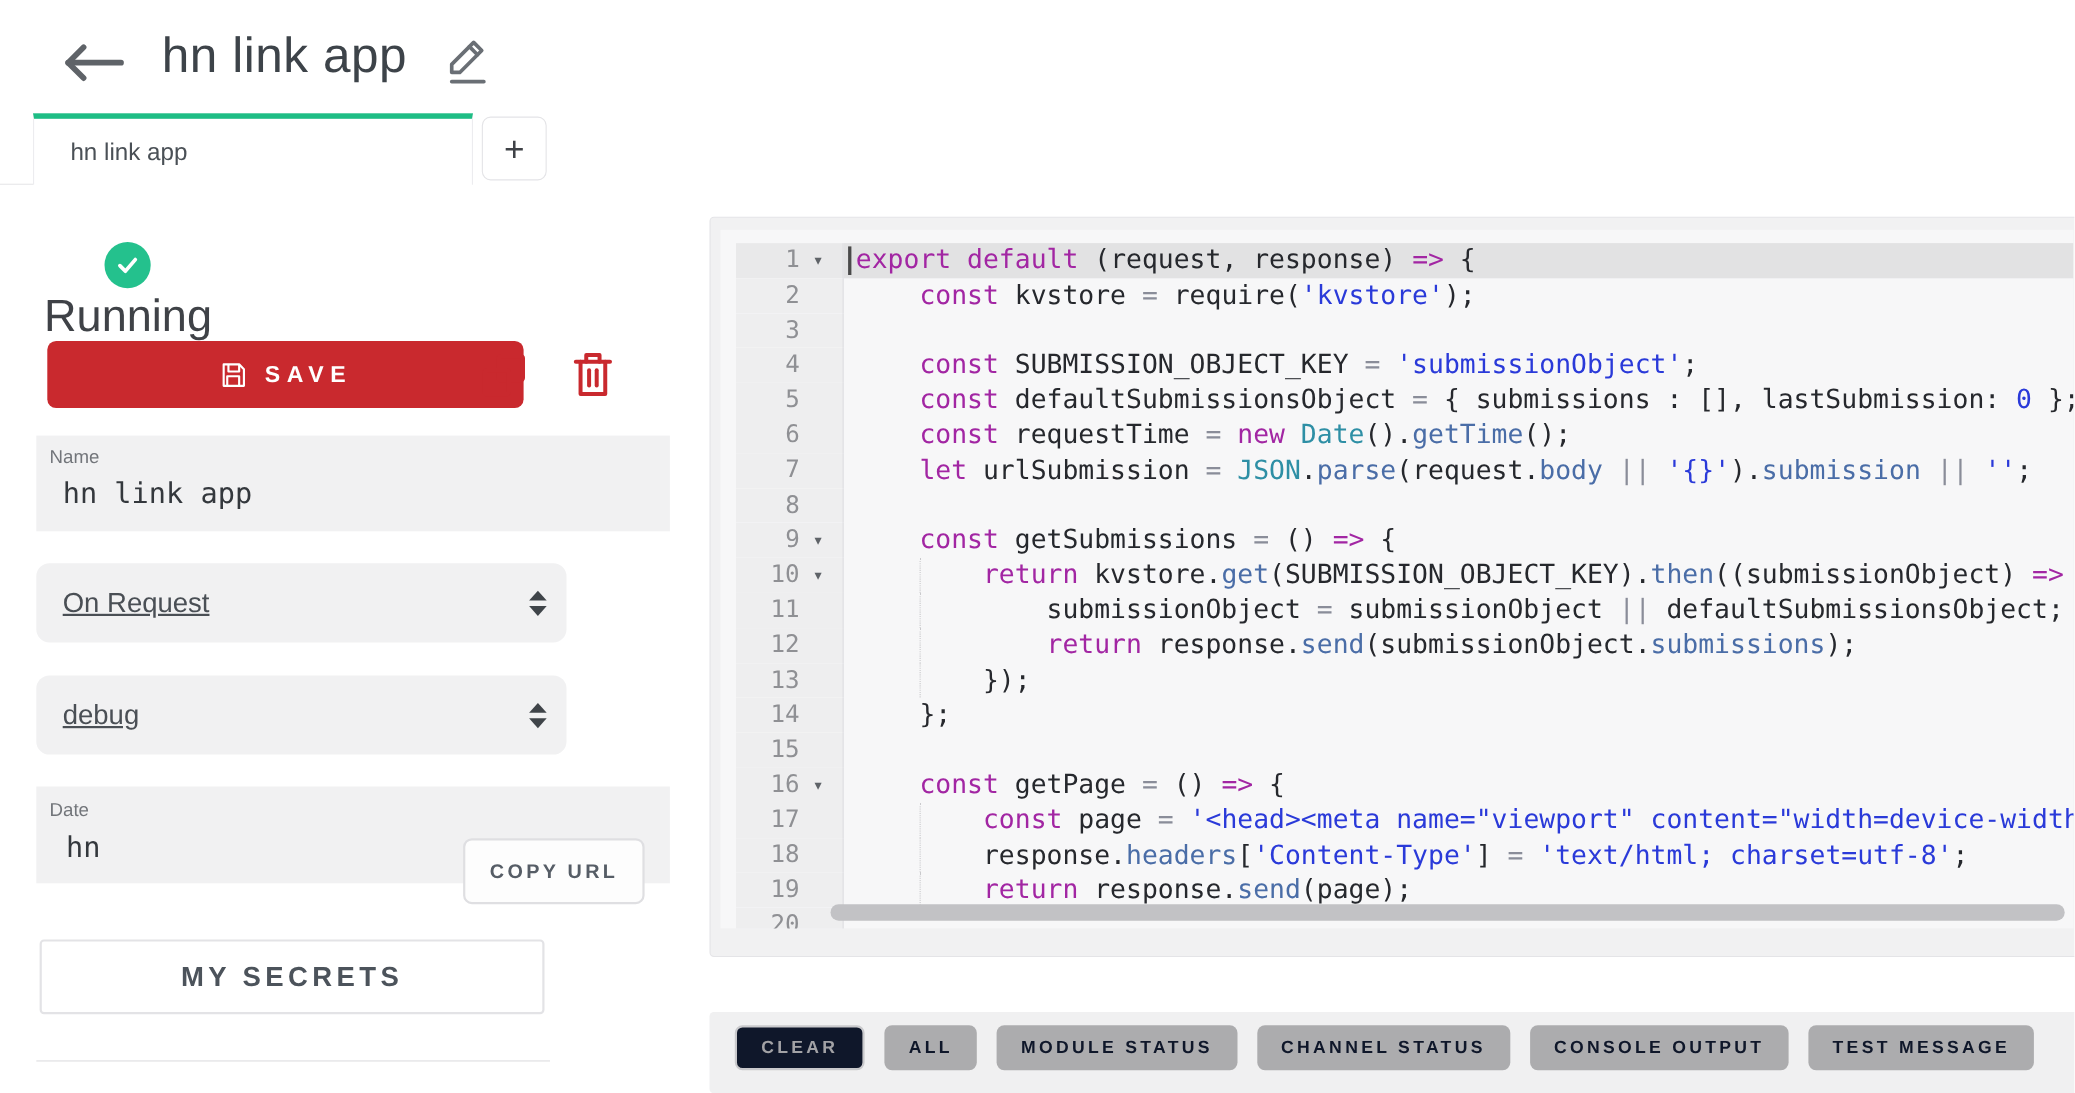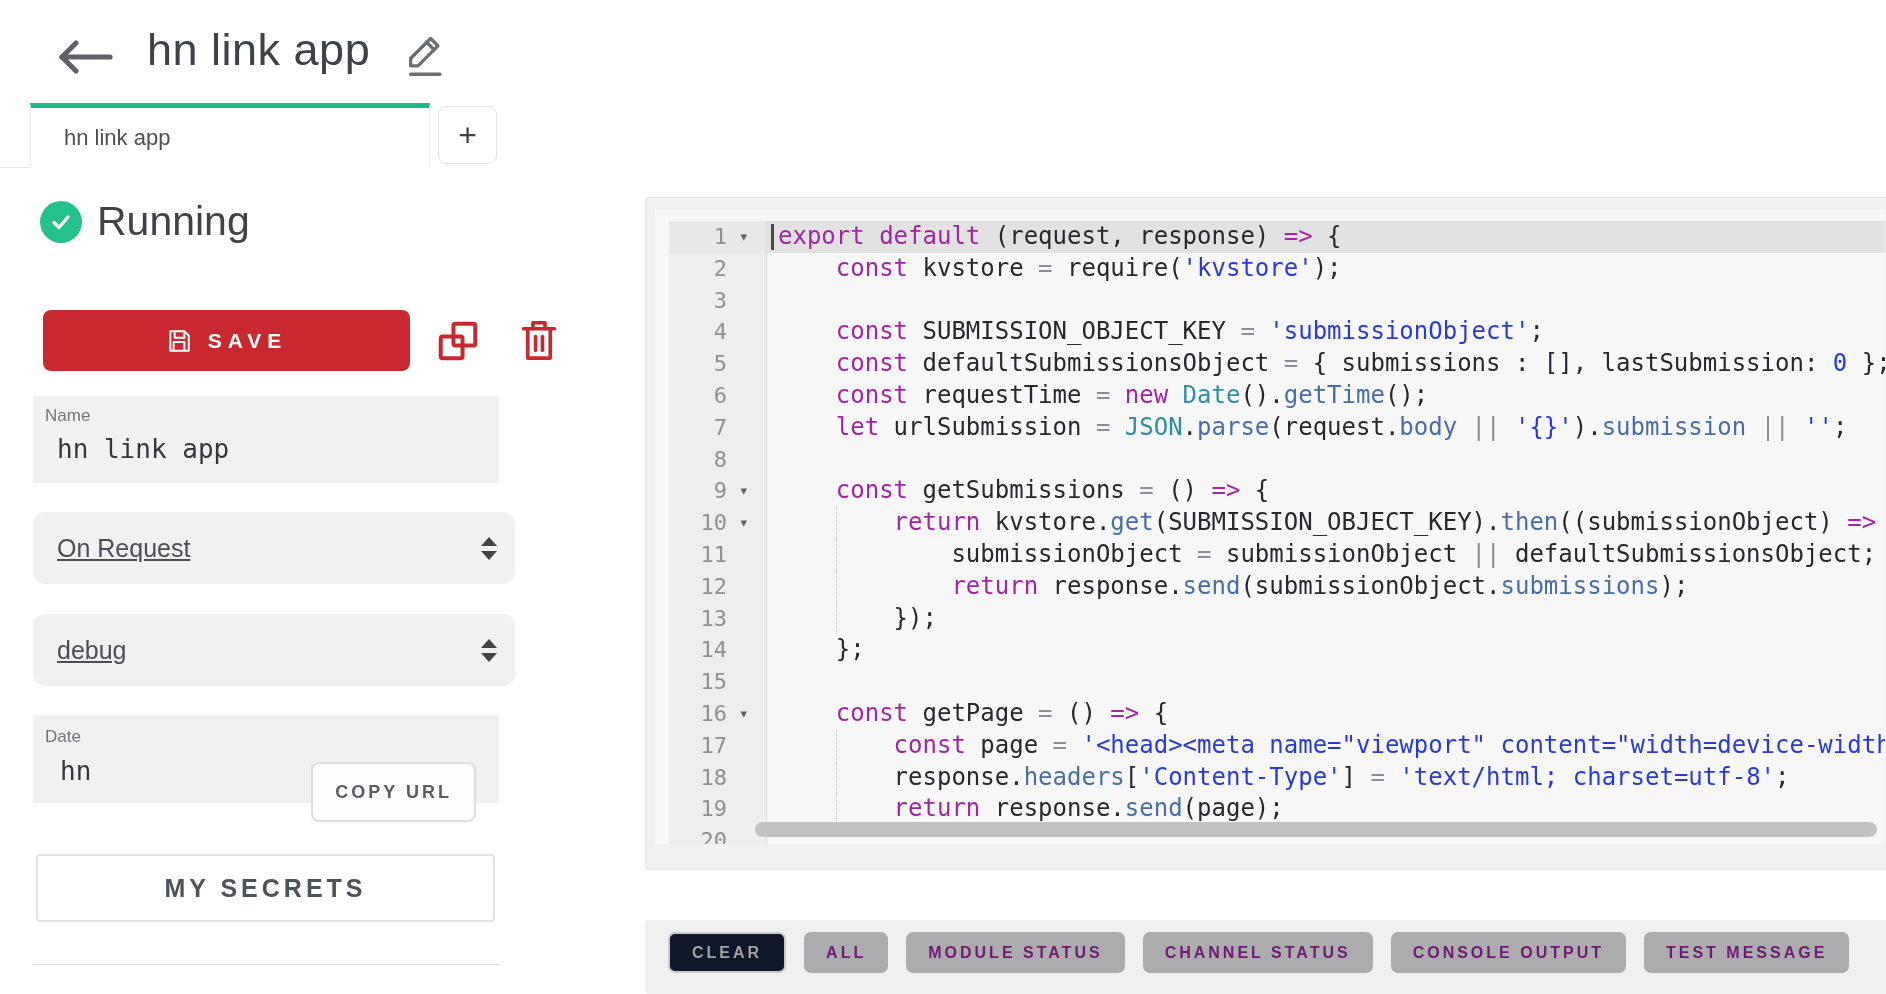--- a/index.html
+++ b/index.html
@@ -15,33 +15,33 @@
 
   
   .tab-baseline{left:0;top:167px;width:30px;height:1px;background:#e6e6e9;}
   .tab{left:30px;top:103px;width:400px;height:65px;background:#fff;box-sizing:border-box;
        border-left:1px solid #ececef;border-right:1px solid #ececef;border-top:5px solid #1ebd85;}
   .tab span{display:block;margin:17px 0 0 33px;font-size:22px;color:#4a5056;}
   .plus-btn{left:438px;top:106px;width:59px;height:58px;background:#fff;border:1px solid #e4e4e7;
             border-radius:8px;font-size:32px;font-weight:400;color:#3f4247;line-height:1;}
 
   
-  .status{left:40px;top:198px;display:flex;align-items:center;gap:15px;}
+  .status{left:40px;top:220px;display:flex;align-items:center;gap:2px;flex-direction:column;}
   .check-circle{width:42px;height:42px;border-radius:50%;background:#24c18d;display:flex;
                 align-items:center;justify-content:center;}
   .status-text{font-size:41px;color:#3f4247;}
 
-  .save-btn{left:43px;top:310px;width:367px;height:61px;background:#c9292e;border:none;border-radius:8px;
+  .save-btn{left:43px;top:310px;width:433px;height:61px;background:#c9292e;border:none;border-radius:8px;
             color:#fff;font-size:21px;font-weight:bold;letter-spacing:6px;display:flex;align-items:center;
             justify-content:center;gap:16px;}
   .icon-btn{background:none;border:none;padding:0;}
   .dup-btn{left:438px;top:321px;width:40px;height:40px;}
   .trash-btn{left:520px;top:318px;width:38px;height:44px;}
 
-  .field{left:33px;width:466px;background:#f1f1f2;box-sizing:border-box;}
+  .field{left:33px;width:576px;background:#f1f1f2;box-sizing:border-box;}
   .field .flabel{display:block;font-size:17px;color:#72757a;}
   .field .fvalue{display:block;font-family:"DejaVu Sans Mono",monospace;font-size:26px;color:#34383d;}
   .name-field{top:396px;height:87px;padding:10px 0 0 12px;}
   .name-field .fvalue{margin:8px 0 0 12px;}
   .path-field{top:715px;height:88px;padding:12px 0 0 12px;}
   .path-field .fvalue{margin:9px 0 0 15px;}
 
   .select{left:33px;width:482px;height:72px;background:#f1f1f2;border-radius:12px;display:flex;
           align-items:center;box-sizing:border-box;padding:0 18px 0 24px;}
   .select-trigger{top:512px;}
@@ -86,21 +86,21 @@
   .tk-pl{color:#26282d;}
   .h-scrollbar{position:absolute;left:100px;right:8px;bottom:7px;height:15px;border-radius:8px;
                background:#c2c2c5;}
 
   
   .console-bar{left:645px;top:920px;width:1250px;height:74px;background:#f0f0f1;border-radius:4px;
                box-sizing:border-box;padding:12px 0 0 23px;display:flex;gap:18px;align-items:flex-start;}
   .cbtn{height:41px;border-radius:7px;font-size:16px;font-weight:bold;letter-spacing:3px;
         padding:0 22px;white-space:nowrap;}
   .cbtn.outline{background:#0f172a;border:2px solid #c9c9cc;color:#a2a2a5;}
-  .cbtn.solid{background:#acacae;border:none;color:#701a75;}
+  .cbtn.solid{background:#acacae;border:none;color:#0f172a;}
 </style>
 </head>
 <body>
 
 <div id="screen">
 
   <button class="abs back-btn">
     <svg width="58" height="40" viewBox="0 0 29 20" fill="none" stroke="#5f6368" stroke-width="2.6" stroke-linecap="round" stroke-linejoin="round">
         <line x1="27" y1="10" x2="3" y2="10"></line>
         <polyline points="10,3 3,10 10,17"></polyline>

